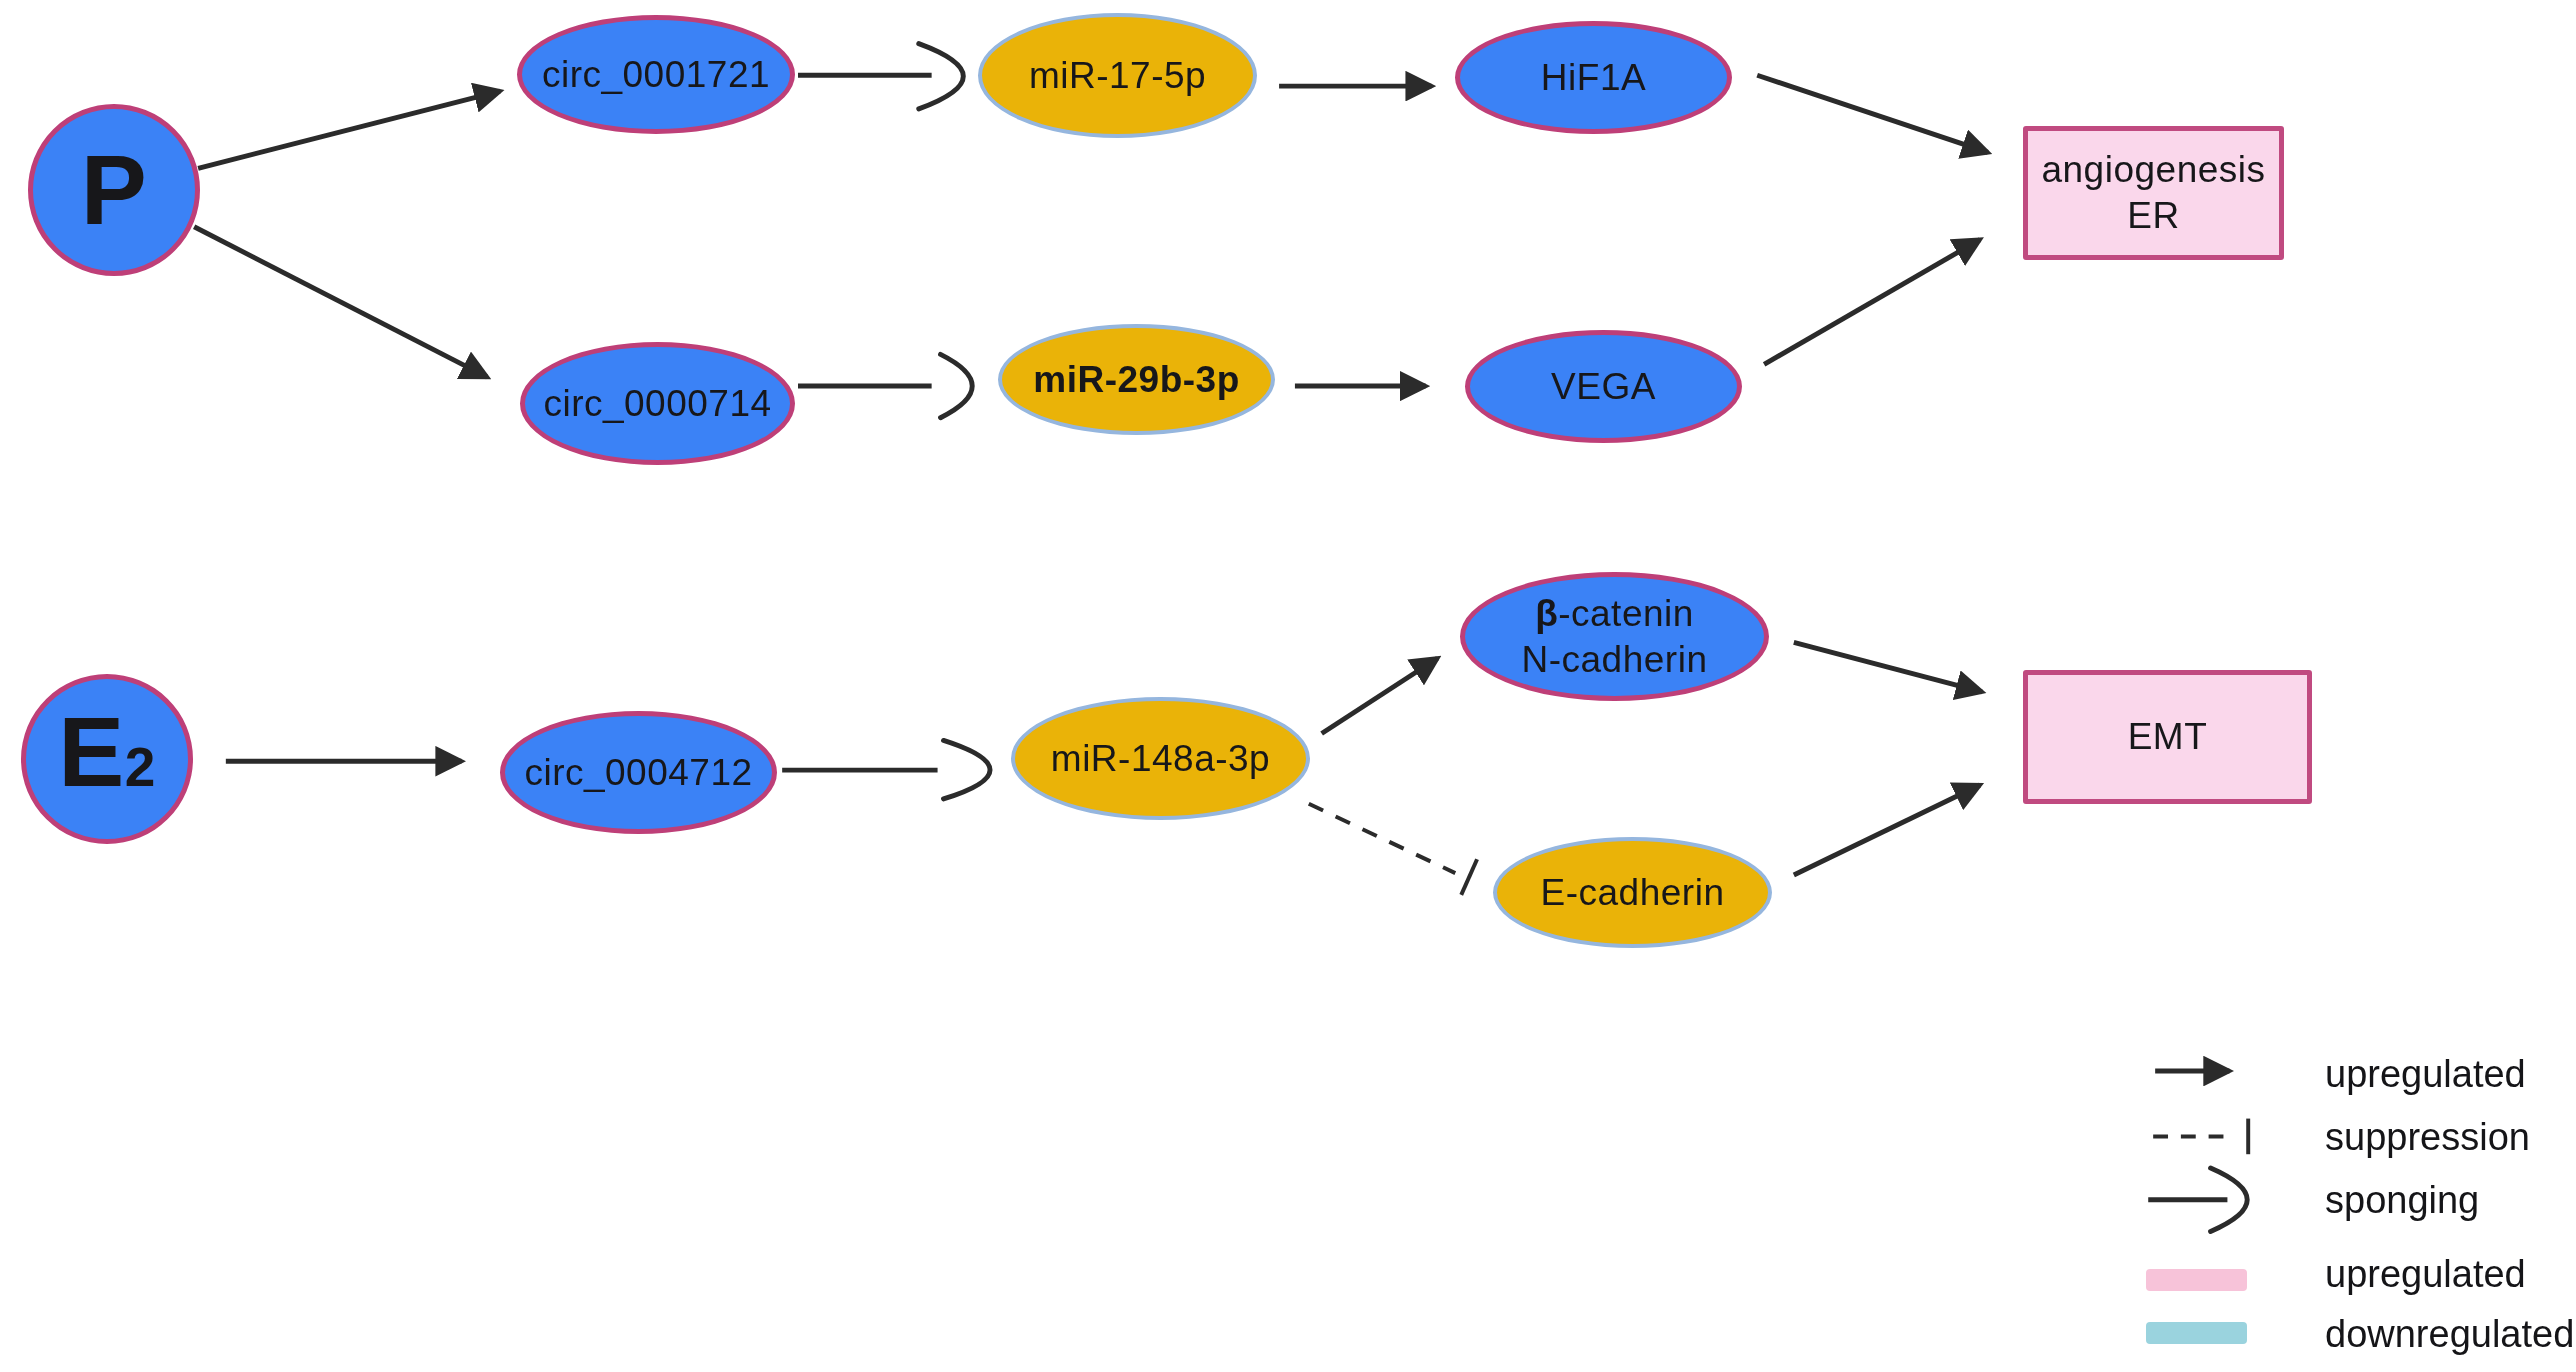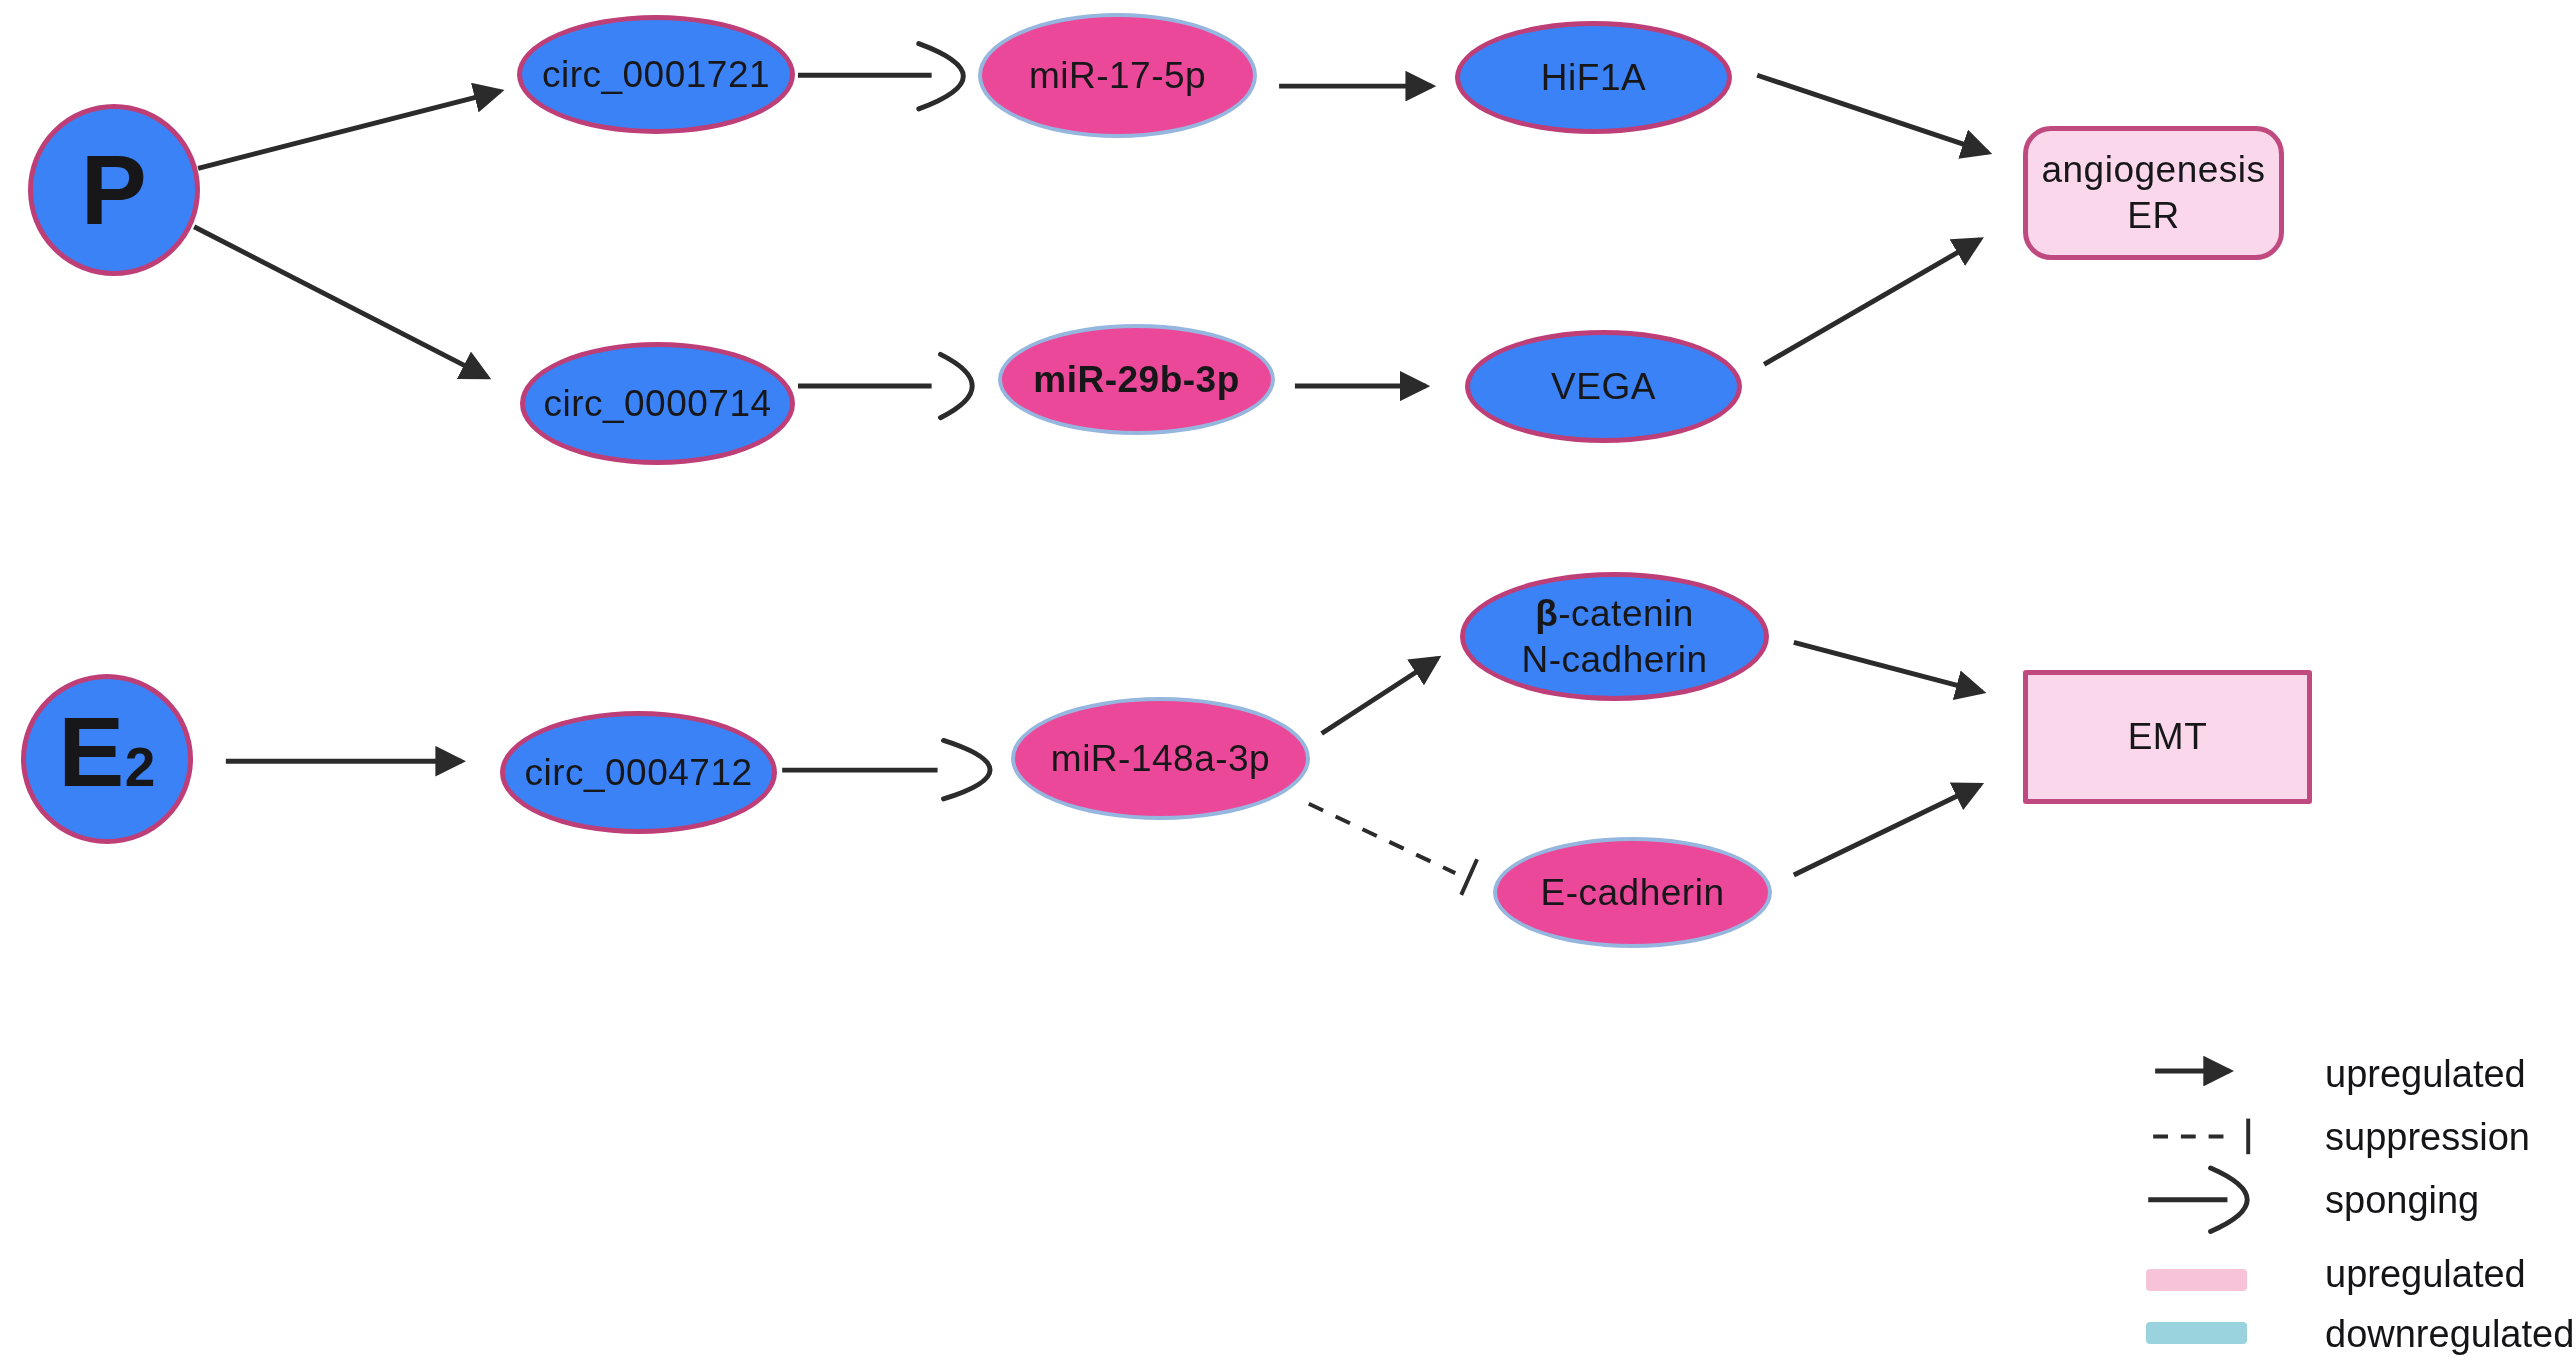--- a/index.html
+++ b/index.html
@@ -8,21 +8,21 @@
     font-family:"Liberation Sans",sans-serif;color:#1d1d1f;overflow:hidden;
   }
   #connector-layer{position:absolute;left:0;top:0;width:2576px;height:1372px;}
   .node{
     position:absolute;box-sizing:border-box;display:flex;flex-direction:column;
     align-items:center;justify-content:center;text-align:center;
     font-size:37px;line-height:46px;color:#17171a;letter-spacing:0.5px;
   }
   .ellipse{border-radius:50%;}
   .pink{background:#3b82f6;border:5px solid #BE3F78;}
-  .blue{background:#ec4899;border:4px solid #95B6DE;}
+  .blue{background:#eab308;border:4px solid #95B6DE;}
   .box{background:#FAD7EB;border:5px solid #C04A80;border-radius:3px;}
   .source-circle{font-weight:bold;font-size:99px;}
   .source-circle .subscript{font-size:55px;font-weight:bold;vertical-align:-22px;}
   .bold{font-weight:bold;}
   .legend-label{
     position:absolute;left:2325px;font-size:38px;line-height:42px;color:#151518;
     white-space:nowrap;
   }
   .swatch{position:absolute;left:2146px;width:101px;height:22px;border-radius:4px;}
   .swatch-up{background:#F7C3D9;top:1269px;}
@@ -141,21 +141,21 @@
   <span class="inline-row">
       <span class="bold">β</span>
       <span>-catenin</span>
     </span>
   <span>N-cadherin</span>
 </div>
 <div class="node ellipse blue" style="left:1493px;top:837px;width:279px;height:111px;">
   <span>E-cadherin</span>
 </div>
 
-<div class="node box" style="left:2023px;top:126px;width:261px;height:134px;border-radius:28px;">
+<div class="node box" style="left:2023px;top:126px;width:261px;height:134px;">
   <span>angiogenesis</span>
   <span>ER</span>
 </div>
 <div class="node box" style="left:2023px;top:670px;width:289px;height:134px;">
   <span>EMT</span>
 </div>
 
 <div>
   <span class="legend-label" style="top:1053px;">upregulated</span>
   <span class="legend-label" style="top:1116px;">suppression</span>

